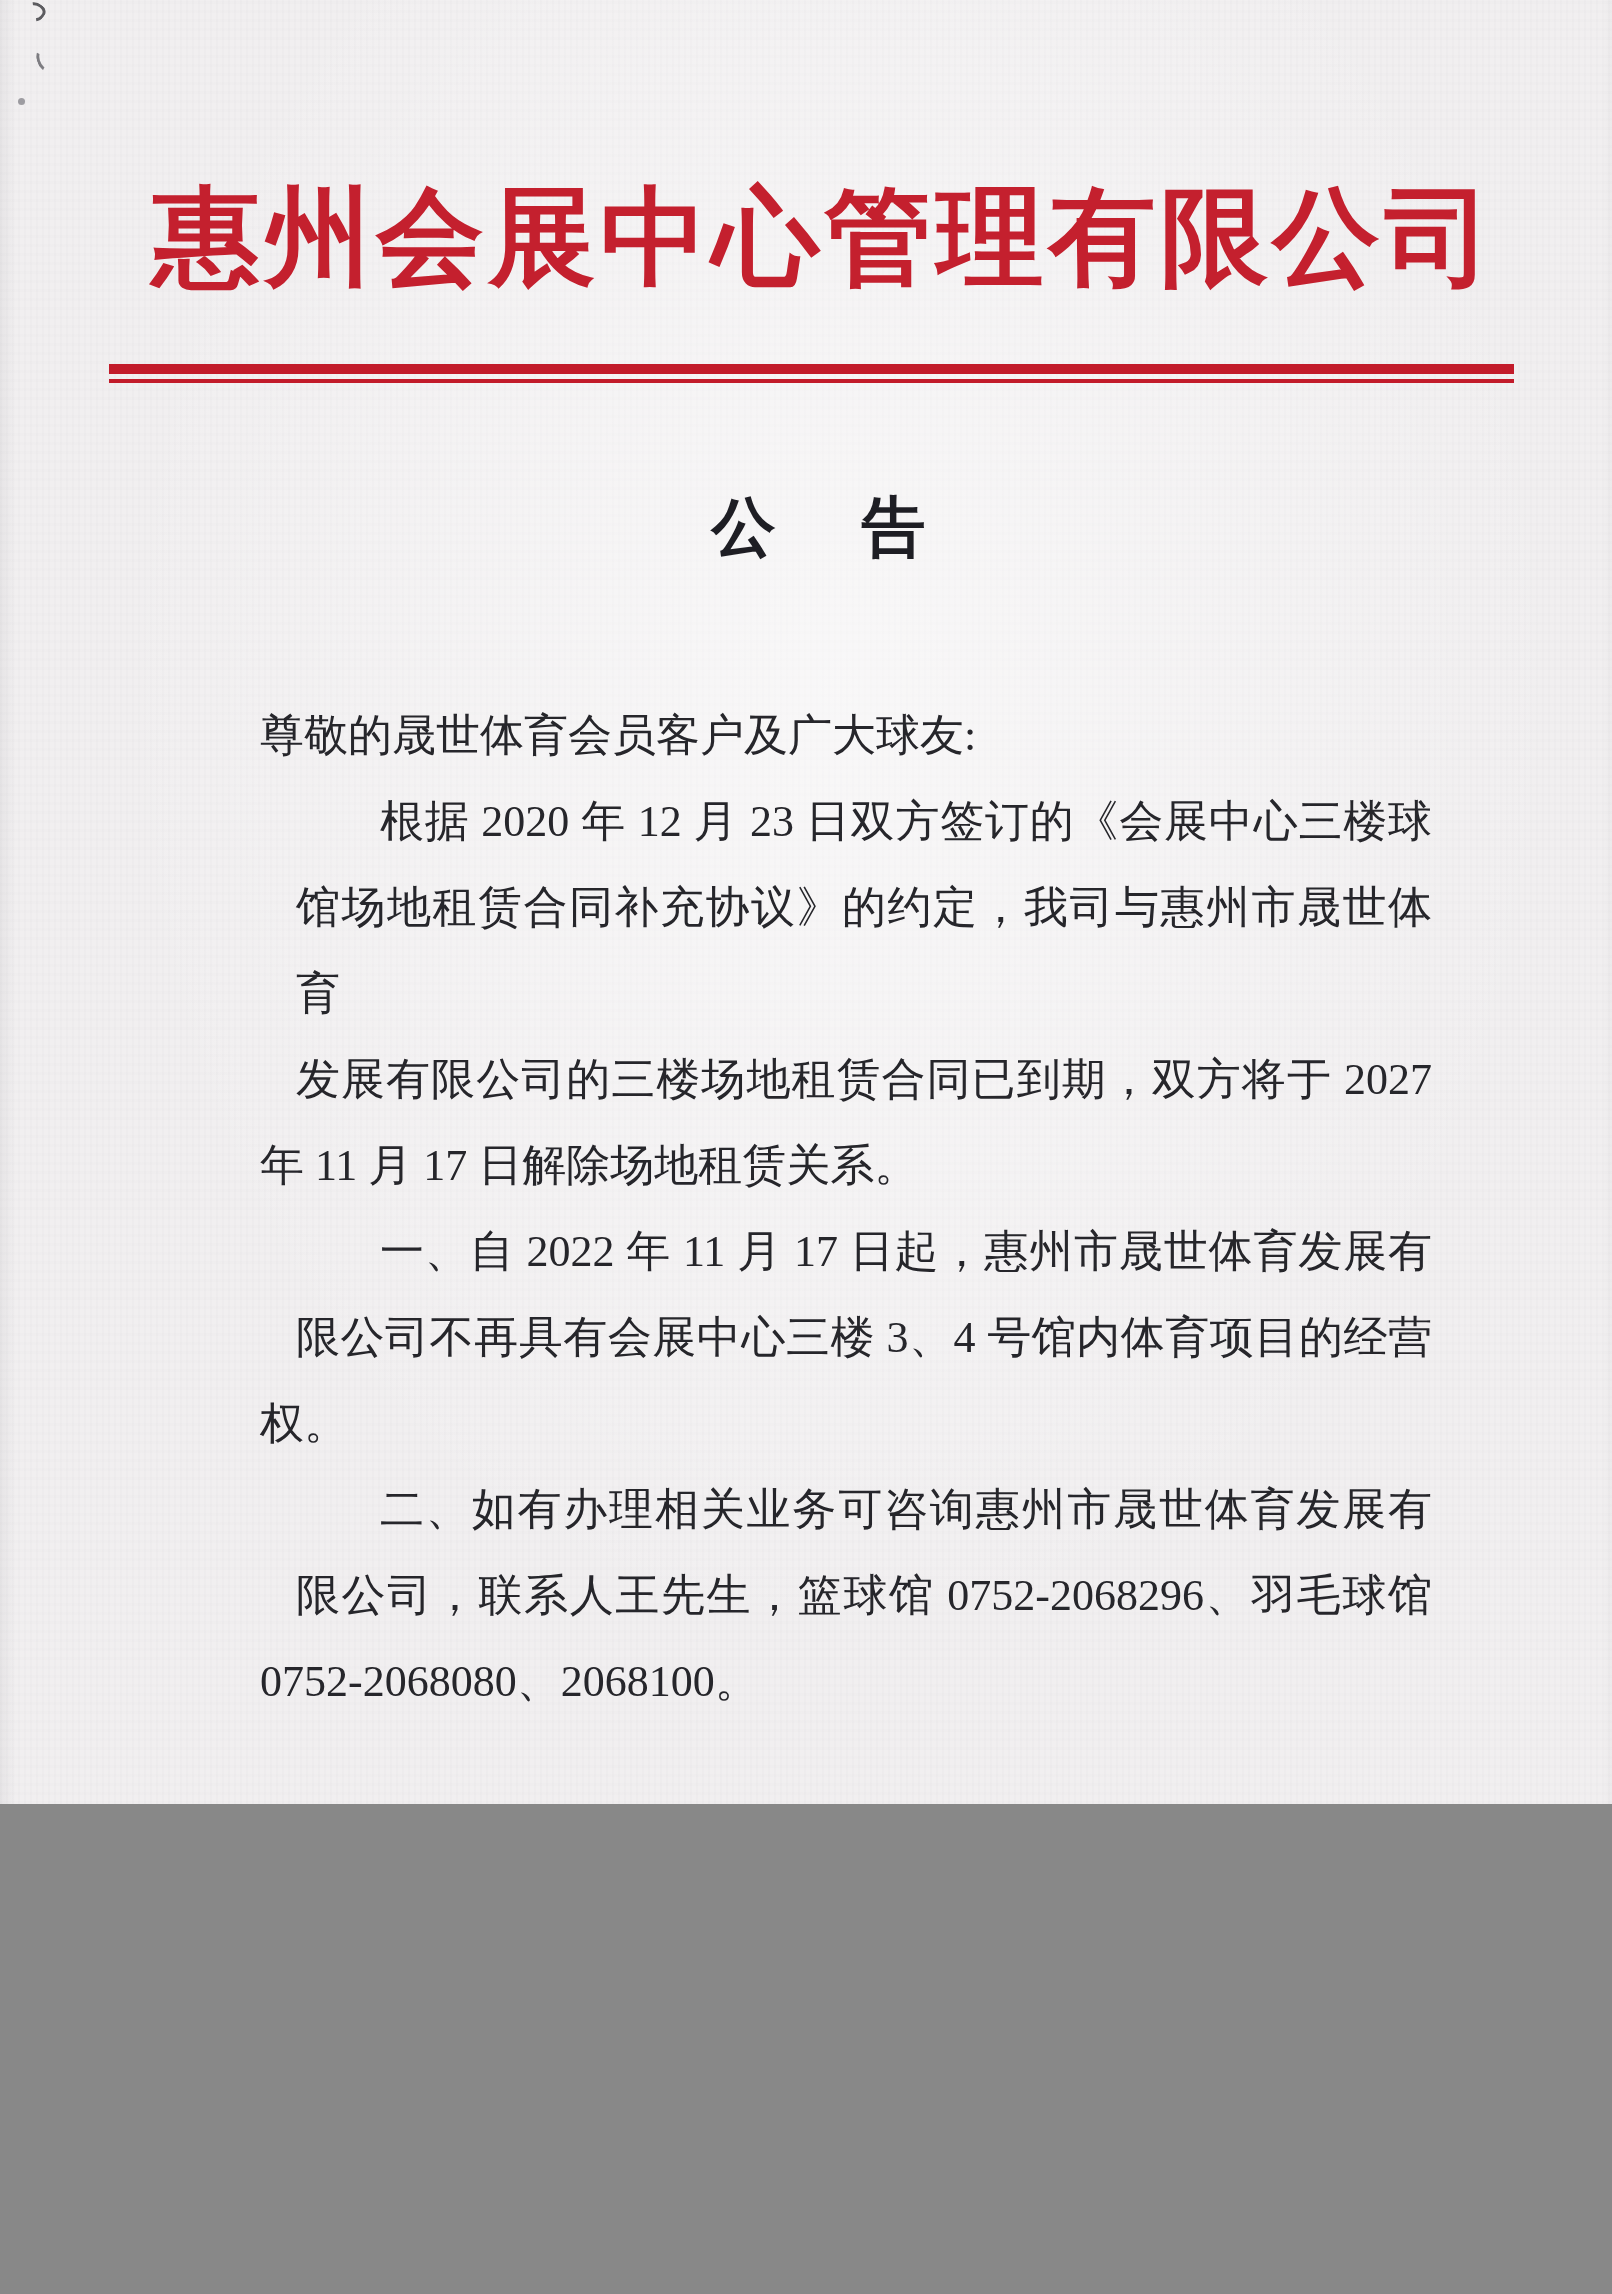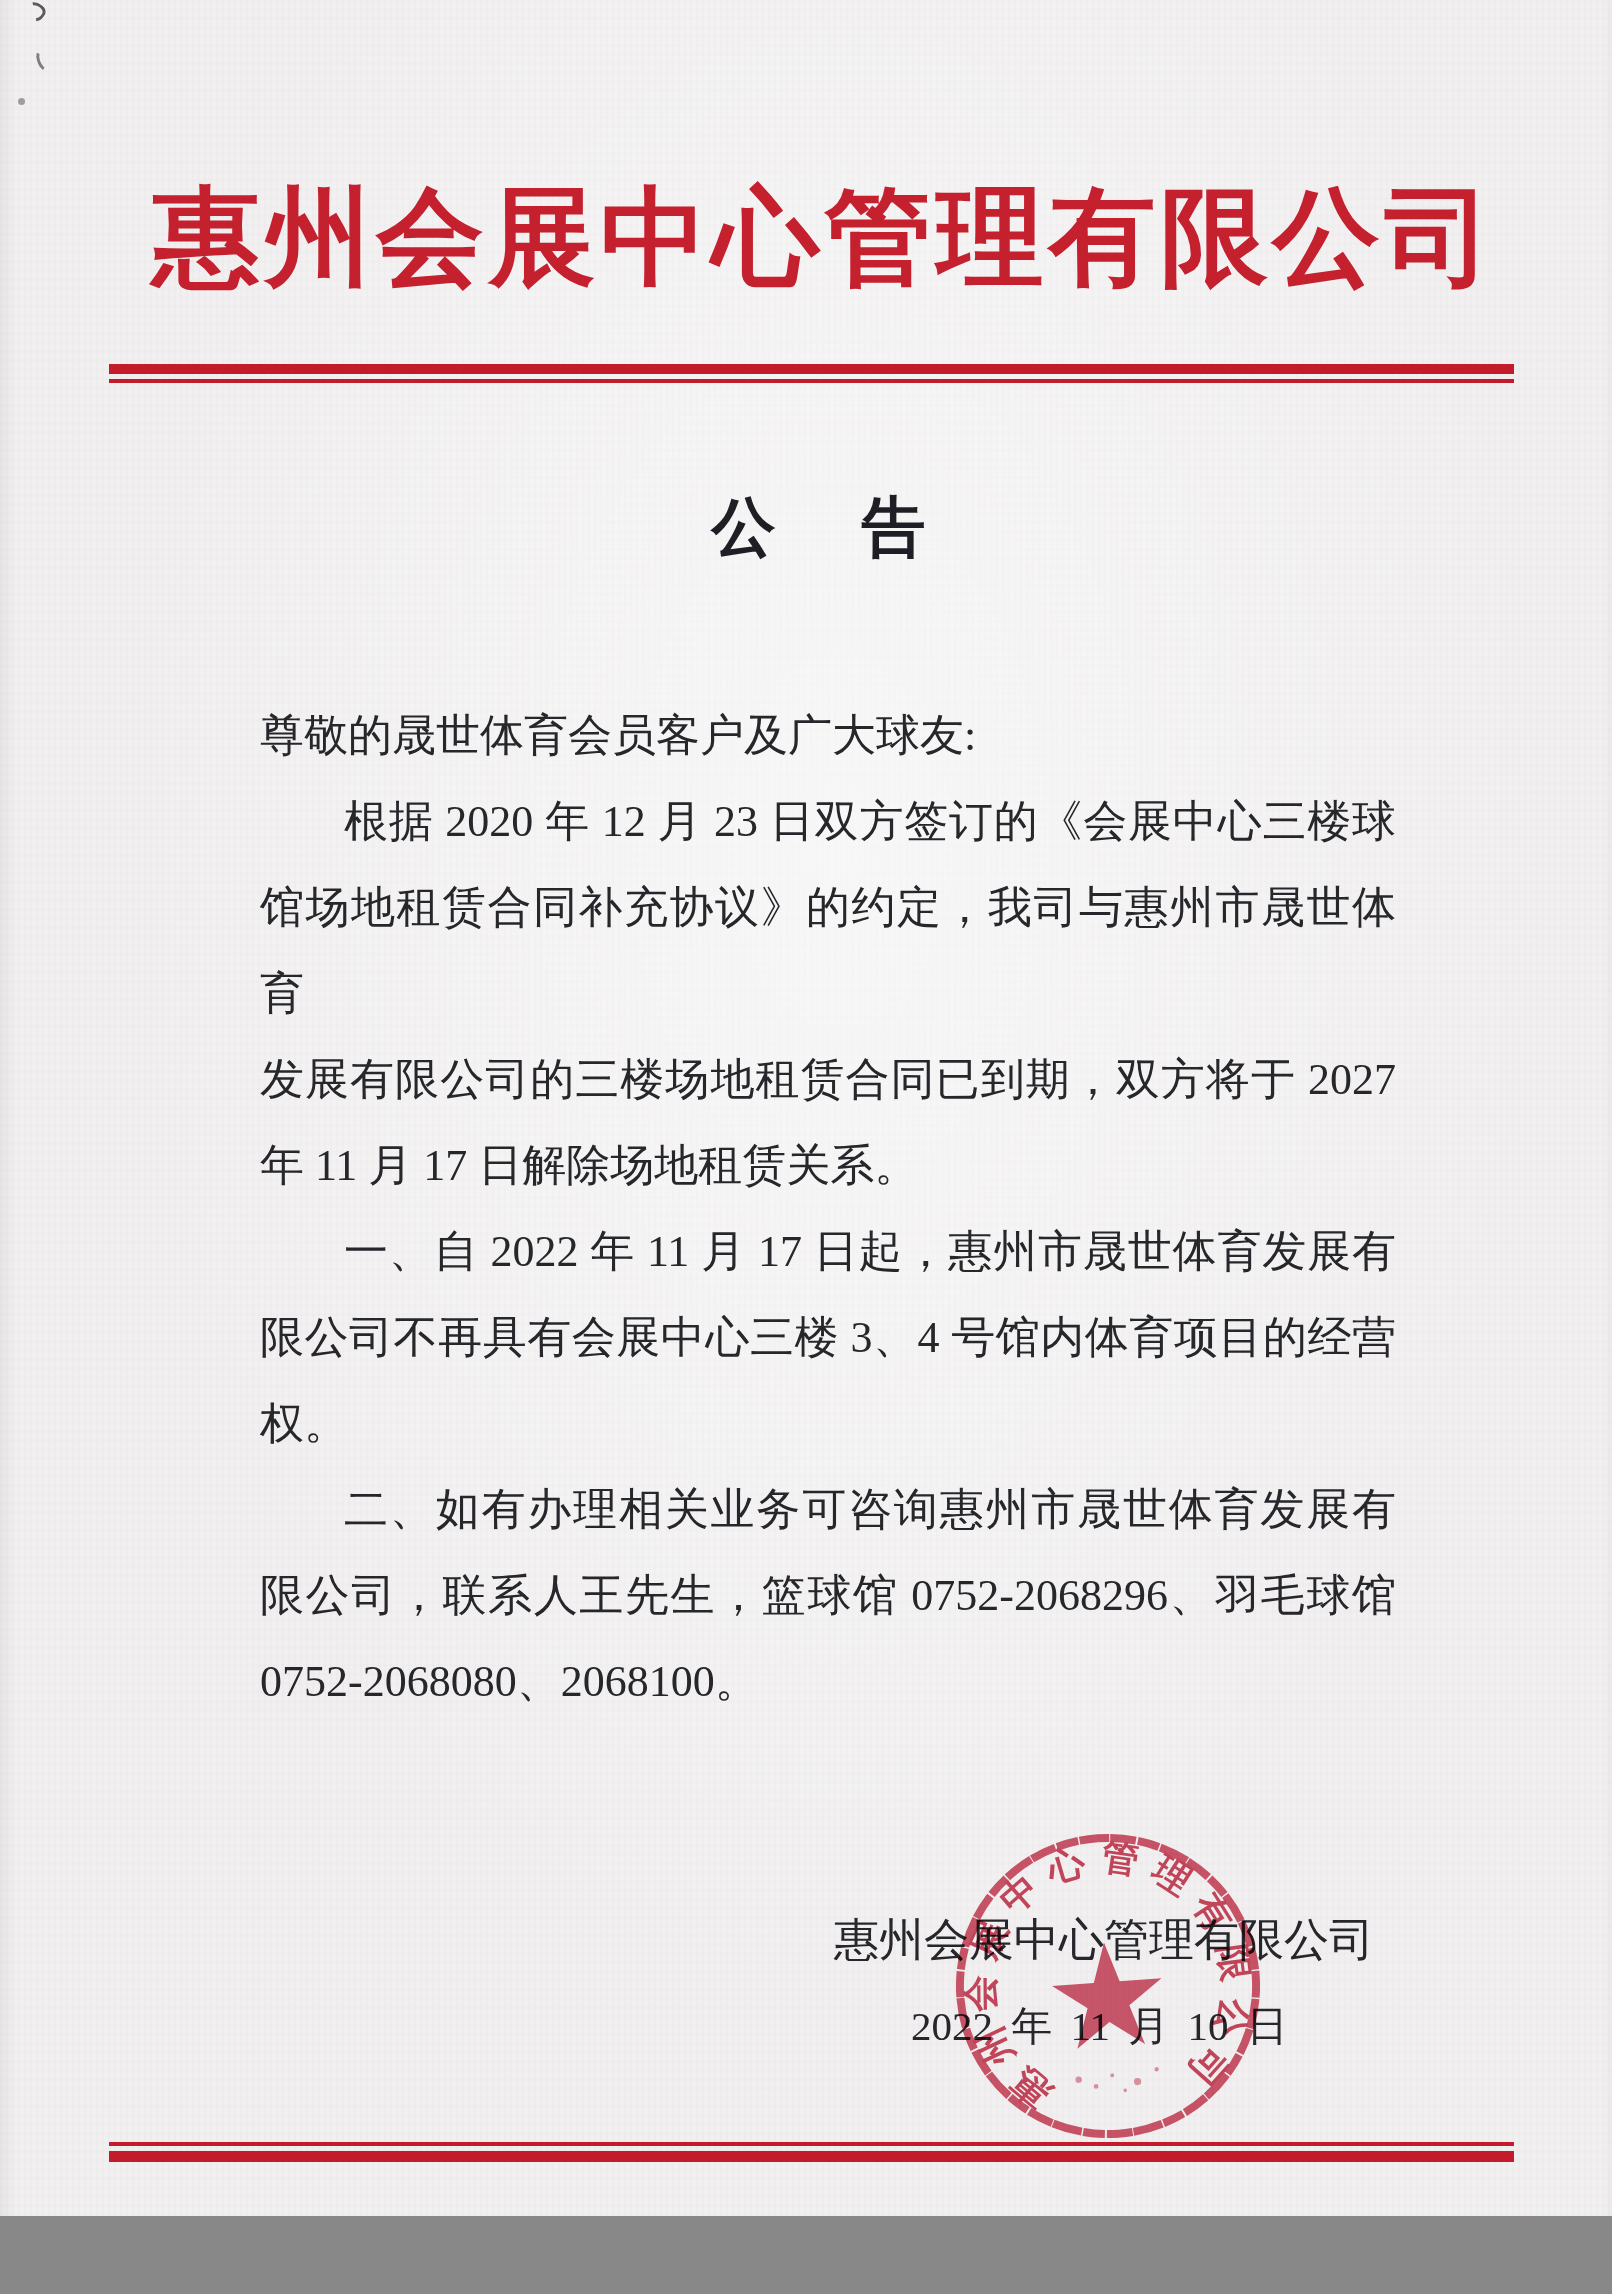--- a/index.html
+++ b/index.html
@@ -1,18 +1,18 @@
 <!DOCTYPE html>
 <html><head>
 <meta charset="utf-8">
 <style>
   html,body{margin:0;padding:0;background:#888;}
   .page{
     position:relative;
-    width:1613px;height:2216px;
+    width:1613px;height:1804px;
     margin:0 auto;
     background:
       radial-gradient(ellipse at 52% 38%, rgba(255,255,255,.55), rgba(255,255,255,0) 62%),
       repeating-linear-gradient(90deg, rgba(110,110,125,.025) 0 2px, rgba(255,255,255,0) 2px 6px),
       repeating-linear-gradient(0deg, rgba(120,120,130,.015) 0 3px, rgba(255,255,255,0) 3px 9px),
       #f1eff0;
     overflow:hidden;
     font-family:"Liberation Serif","DejaVu Serif",serif;
   }
   .page::before{
@@ -52,21 +52,21 @@
     font-size:64px;line-height:1;font-weight:700;
     color:#1e1e24;word-spacing:70px;white-space:nowrap;
   }
 
   .body-text{
     position:absolute;left:260px;top:693px;width:1136px;
     font-size:44px;color:#26262b;
   }
   .line{line-height:86px;box-sizing:border-box;width:1136px;}
   .line.indent{padding-left:84px;}
-  .line.fill{text-align:justify;text-align-last:justify;}
+  .line.fill{text-align:justify;text-align-last:justify;margin-left:36px;}
 
   .sig-company{
     position:absolute;left:834px;top:1918px;
     font-size:45px;line-height:1;color:#26262b;white-space:nowrap;
   }
   .sig-date{
     position:absolute;left:911px;top:2006px;
     font-size:41px;line-height:1;color:#26262b;
     word-spacing:8px;white-space:nowrap;
   }

